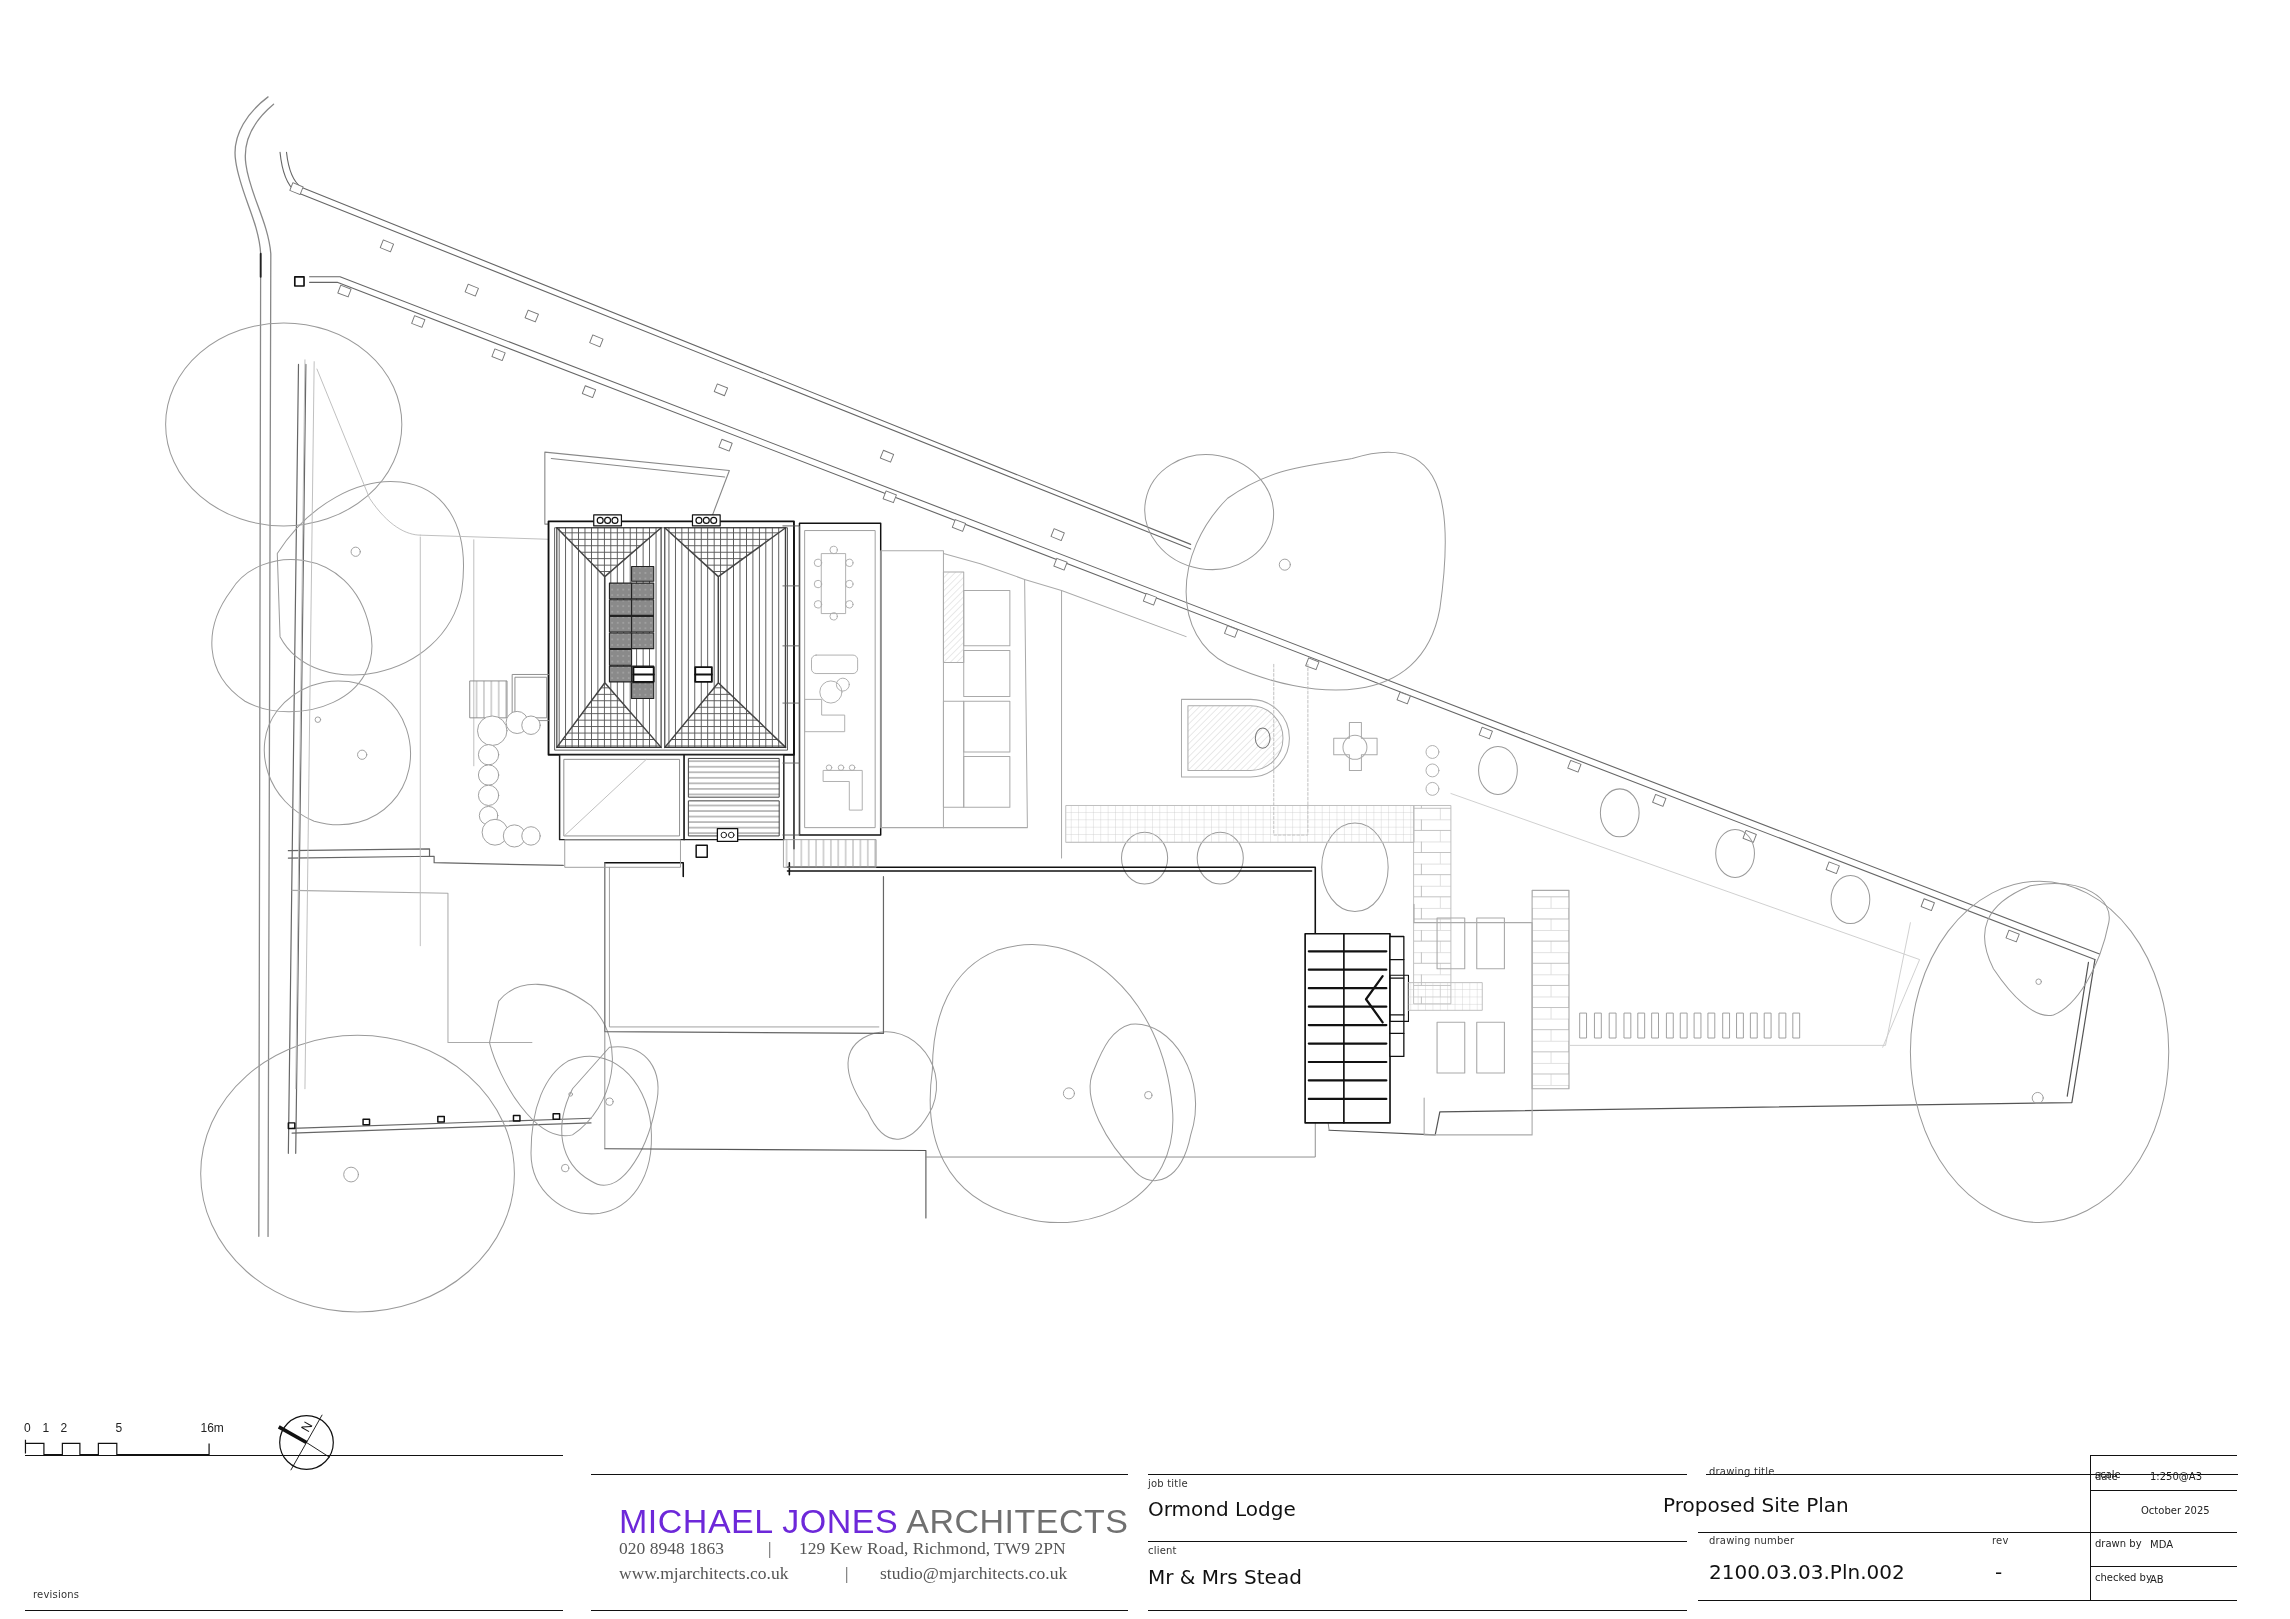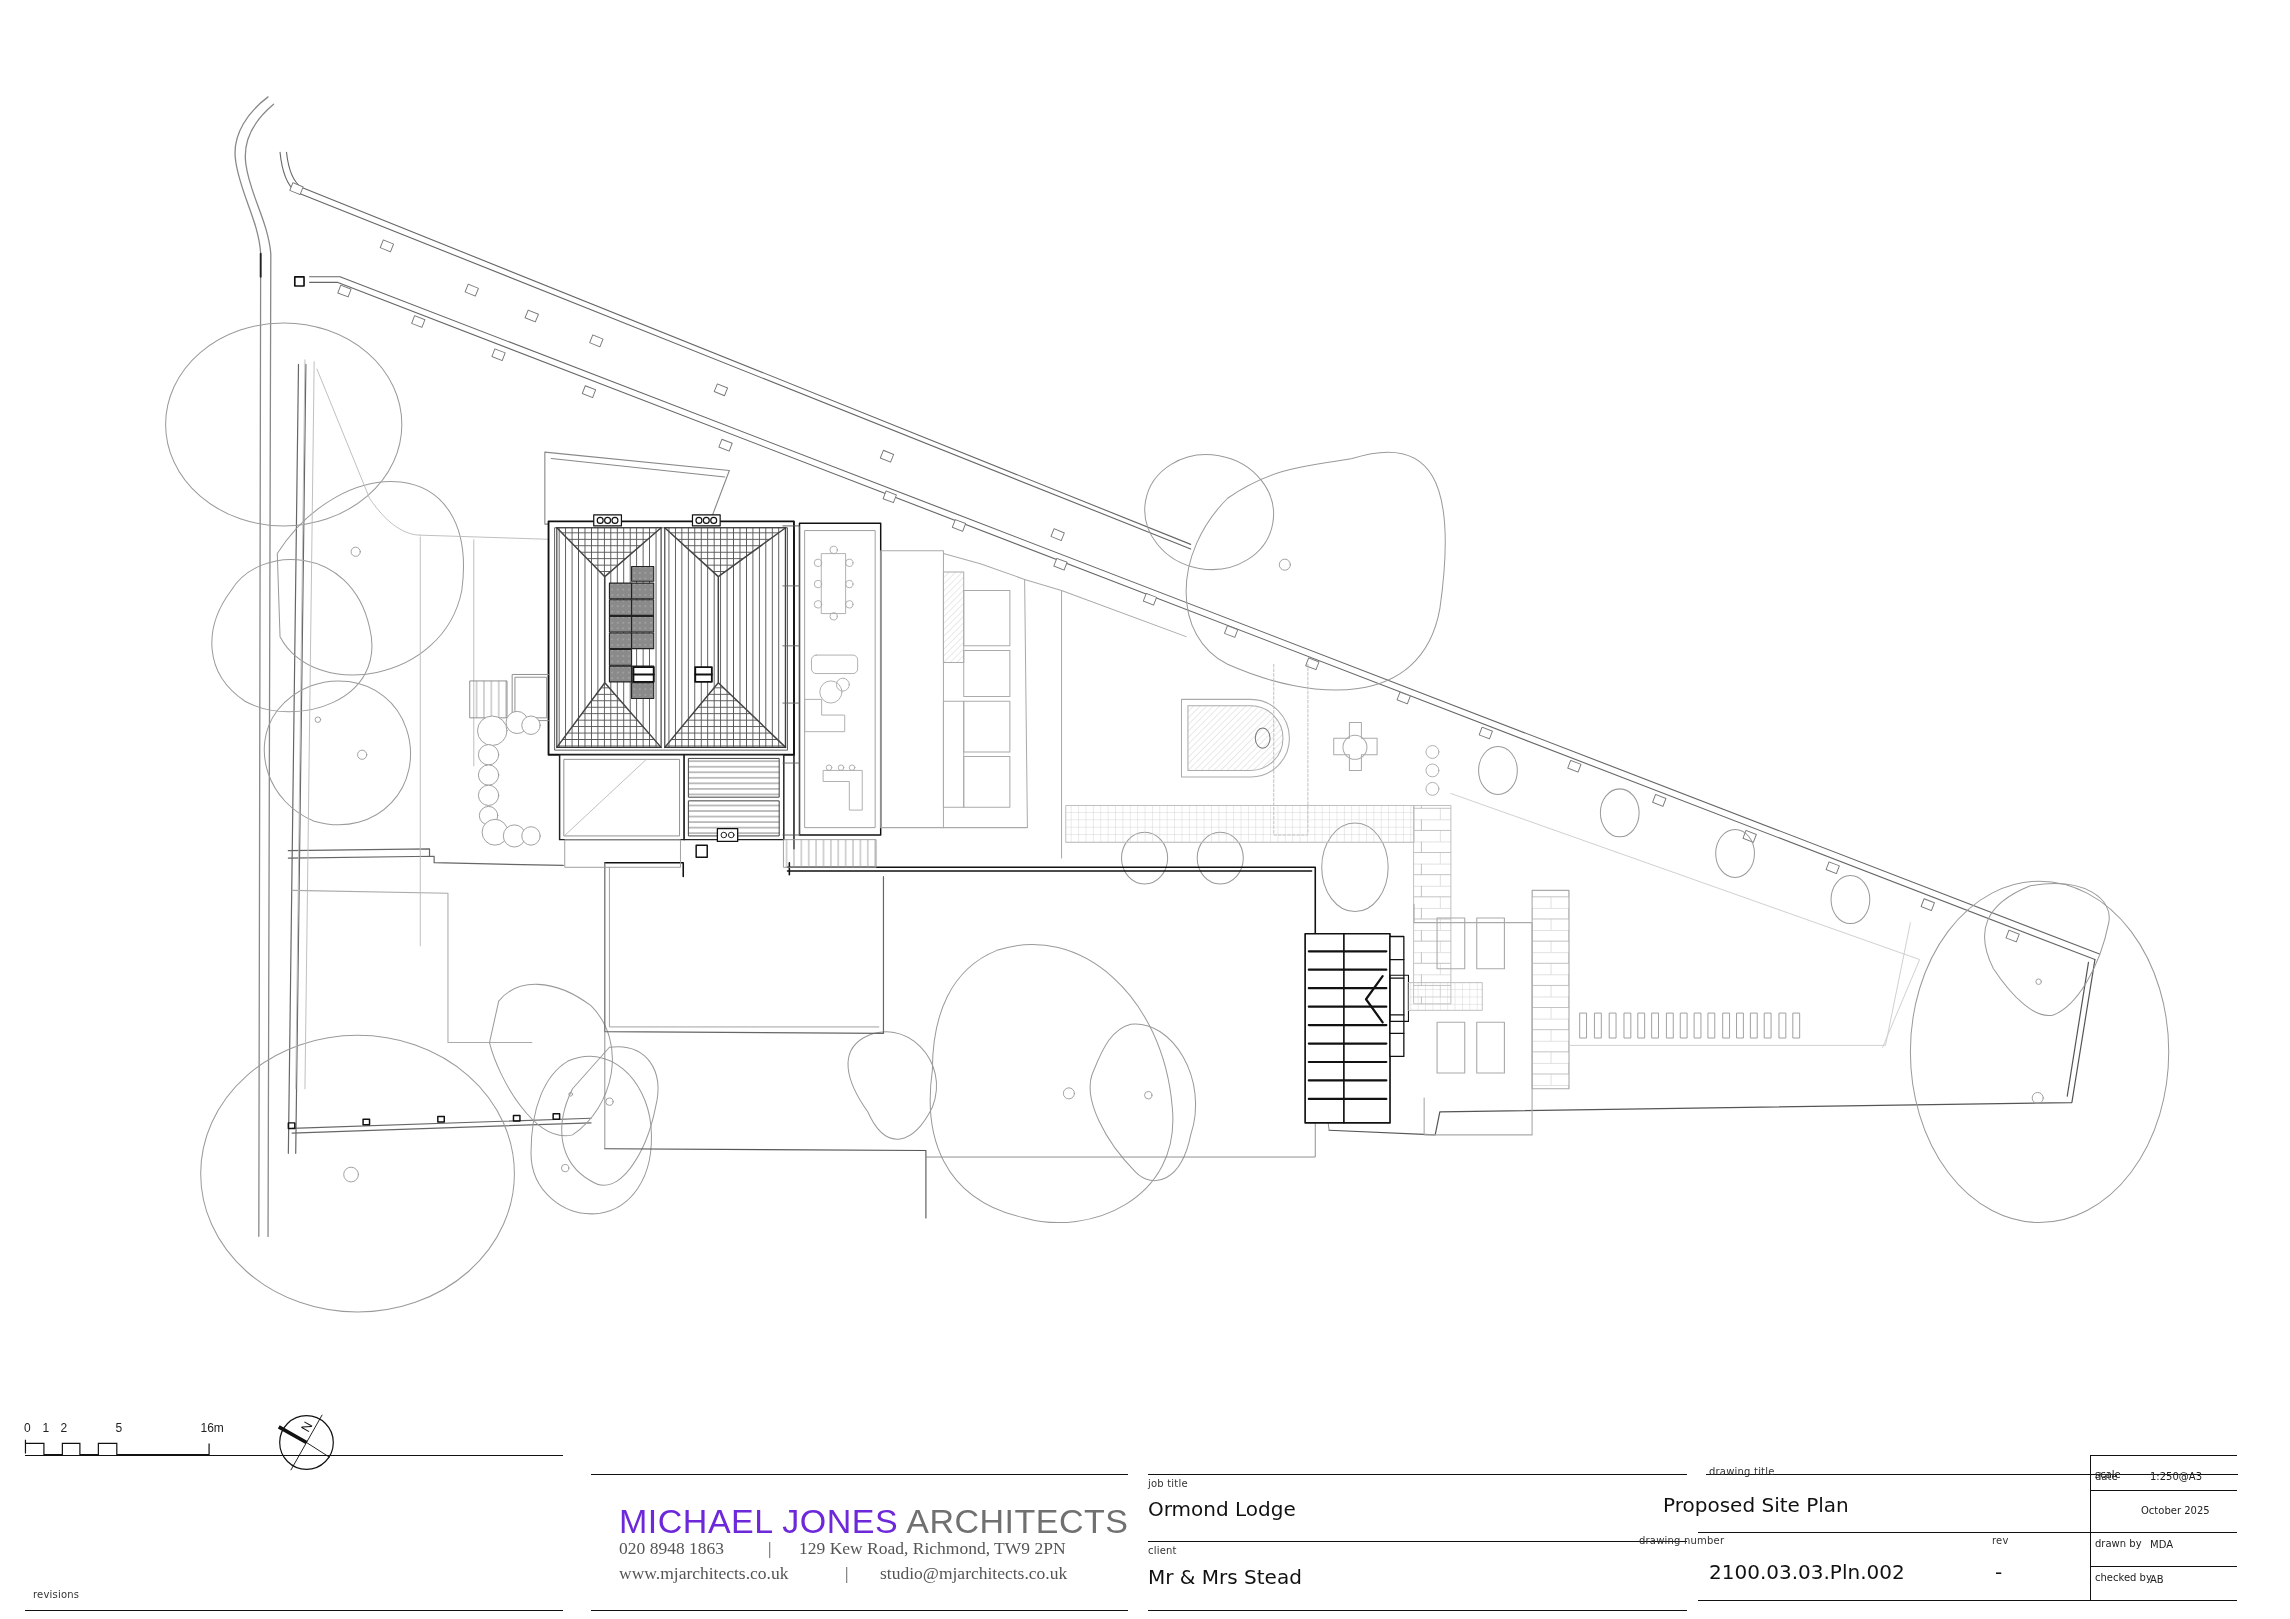--- a/index.html
+++ b/index.html
@@ -421,21 +421,21 @@
   <div class="val" style="left:1148px; top:1497px;">Ormond Lodge</div>
   <div class="tb-line" style="left:1148px; top:1541px; width:539px;"></div>
   <div class="lbl" style="left:1148px; top:1545px;">client</div>
   <div class="val" style="left:1148px; top:1565px;">Mr &amp; Mrs Stead</div>
   <div class="tb-line" style="left:1148px; top:1610px; width:539px;"></div>
 
   <div class="tb-line" style="left:1706px; top:1474px; width:532px;"></div>
   <div class="lbl" style="left:1709px; top:1466px;">drawing title</div>
   <div class="val" style="left:1663px; top:1493px;">Proposed Site Plan</div>
   <div class="tb-line" style="left:1698px; top:1532px; width:539px;"></div>
-  <div class="lbl" style="left:1639px; top:1535px;text-align:center;">drawing number</div>
+  <div class="lbl" style="left:1709px; top:1535px;text-align:center;">drawing number</div>
   <div class="val" style="left:1709px; top:1560px;">2100.03.03.Pln.002</div>
   <div class="lbl" style="left:1992px; top:1535px;">rev</div>
   <div class="val" style="left:1995px; top:1560px;">-</div>
   <div class="tb-line" style="left:1698px; top:1600px; width:539px;"></div>
 
   <div class="tb-vline" style="left:2090px; top:1455px; height:145px;"></div>
   <div class="tb-line" style="left:2090px; top:1455px; width:147px;"></div>
   <div class="tb-line" style="left:2090px; top:1490px; width:147px;"></div>
   <div class="tb-line" style="left:2090px; top:1566px; width:147px;"></div>
 

